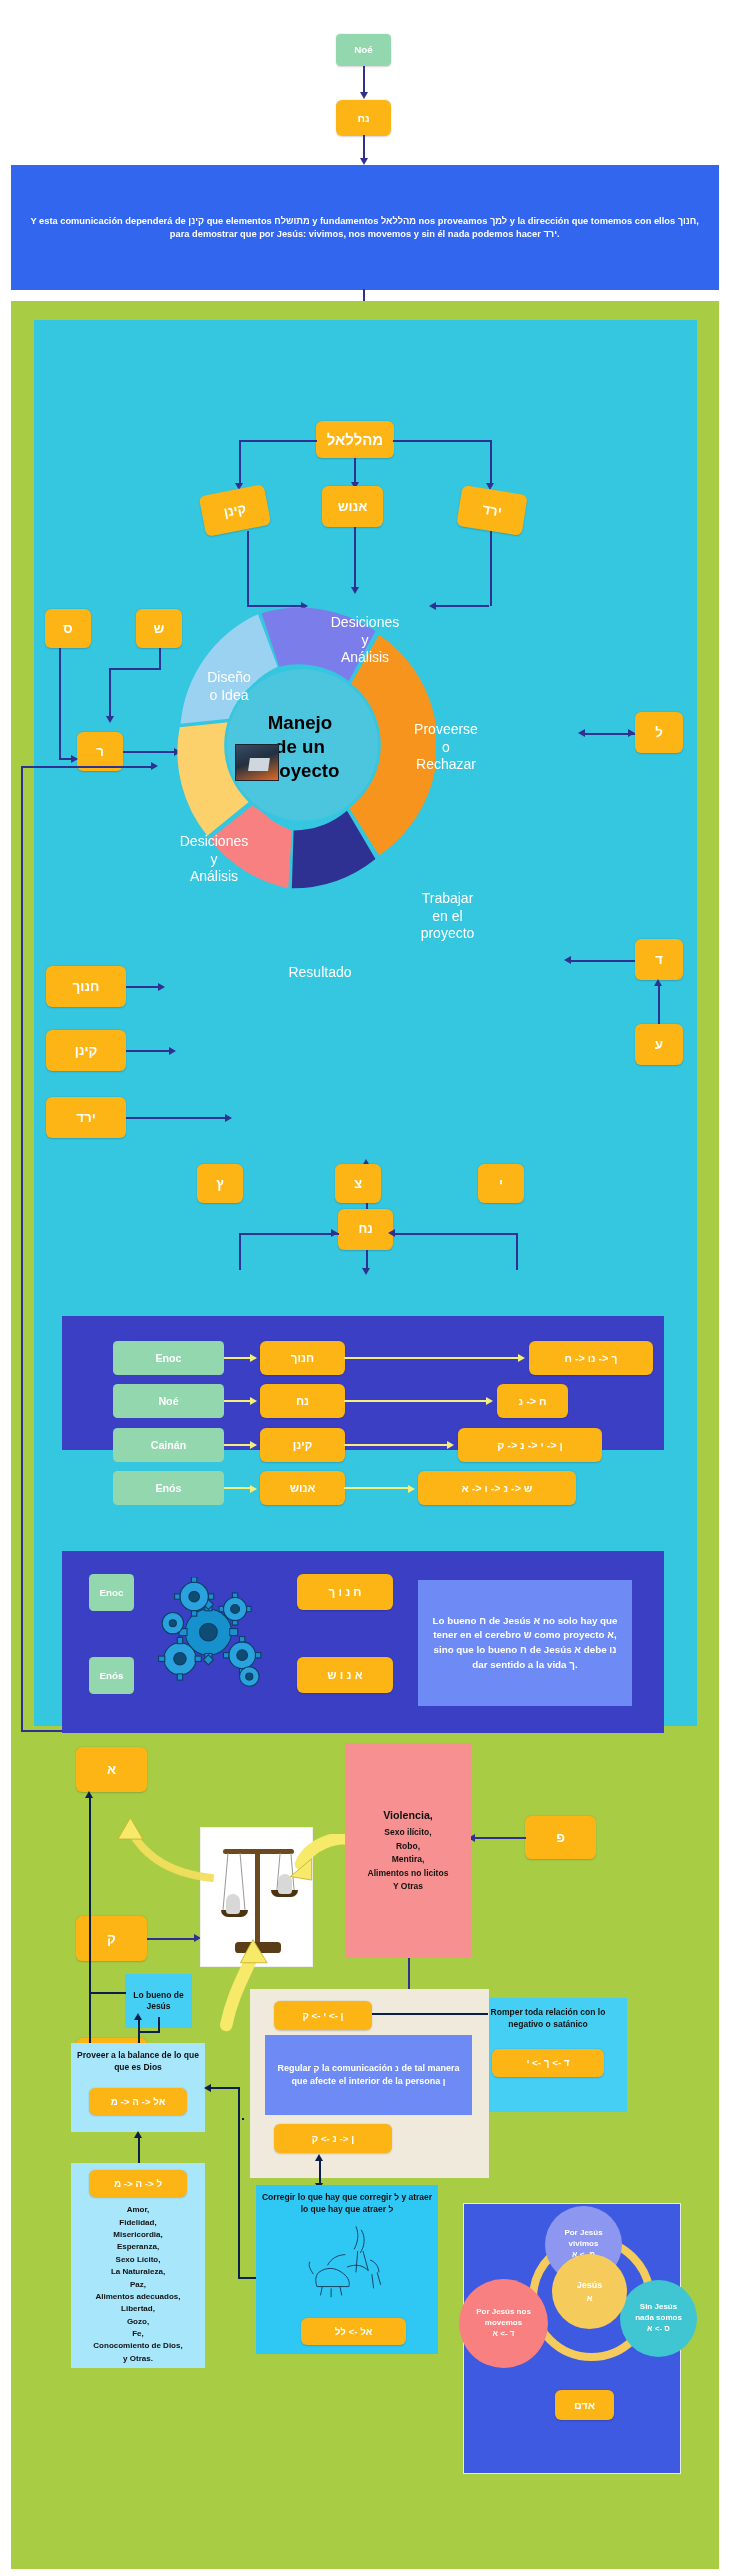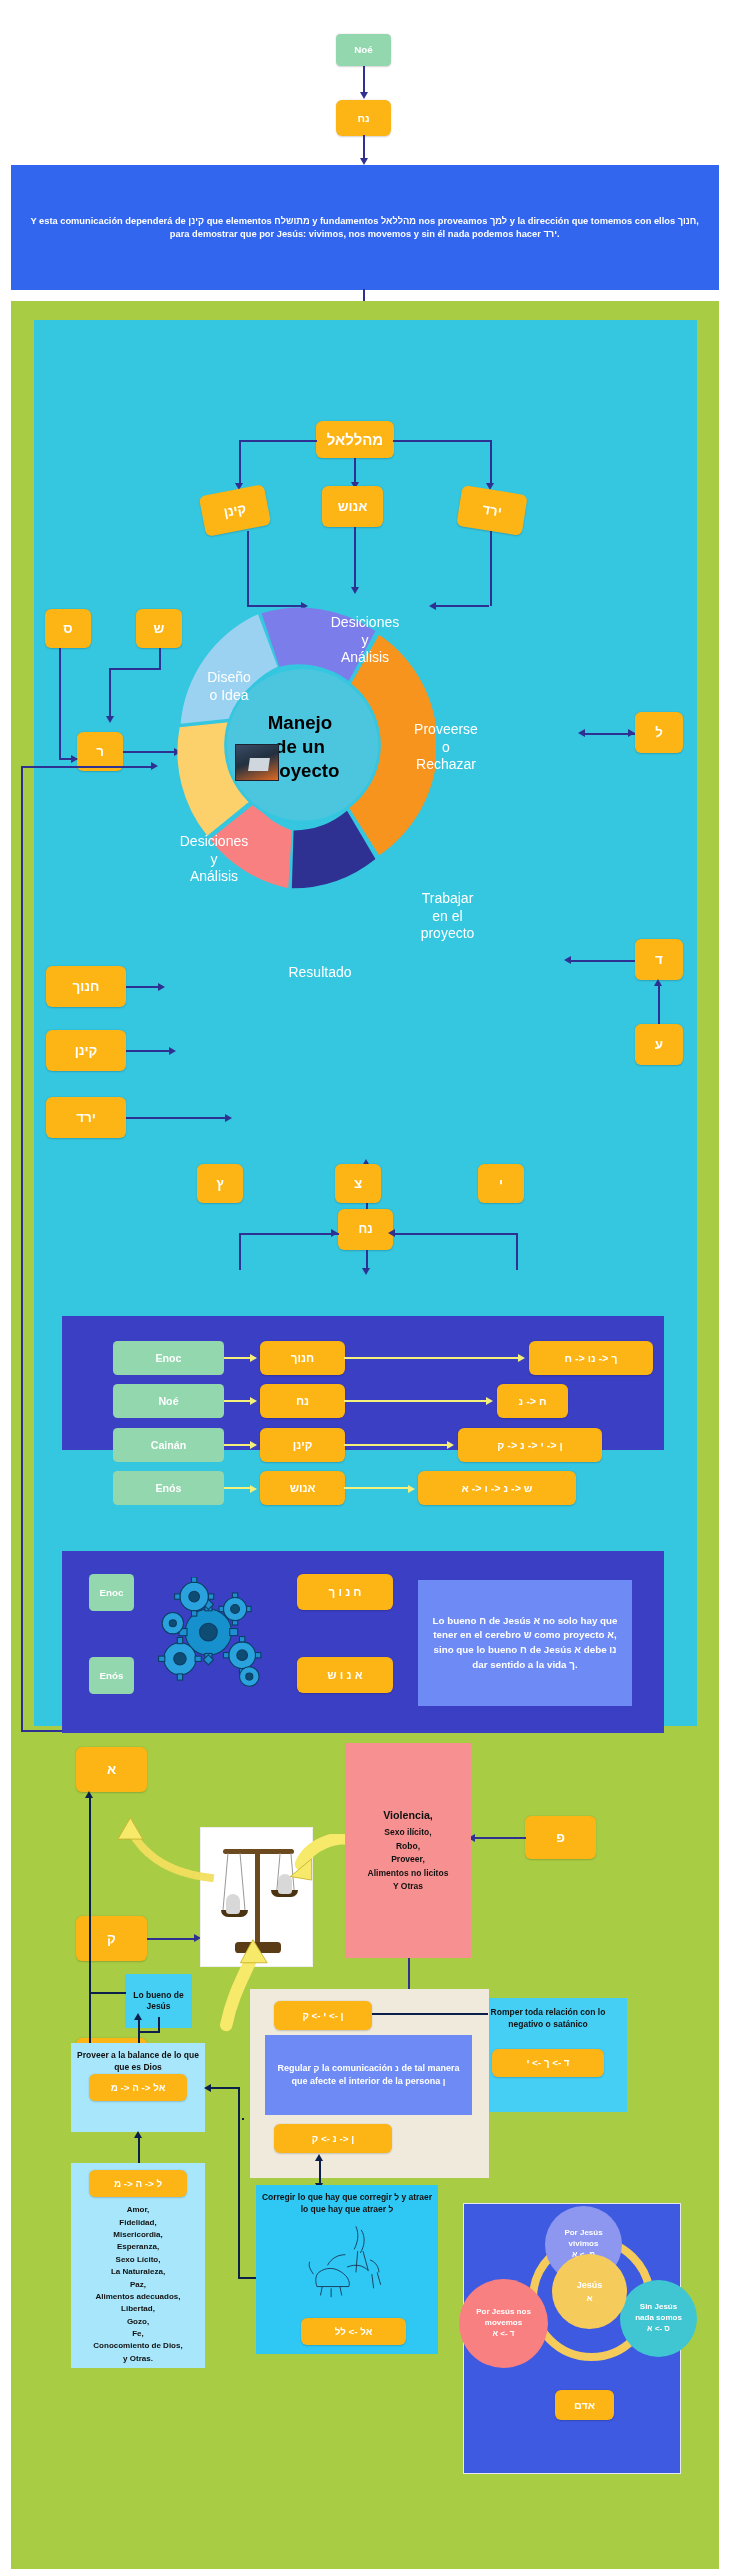--- a/index.html
+++ b/index.html
@@ -593,21 +593,21 @@
 </svg>
 <svg class="abs yarrow" style="left:402px;top:2029px;width:98px;height:80px;" viewBox="0 0 110 90" width="98" height="80">
   <path d="M100 78 C 70 76, 40 60, 22 30" stroke="#F0B92E" stroke-width="13" fill="none" stroke-linecap="round"></path>
   <polygon points="10,8 34,26 16,36" fill="#F0B92E" stroke="#C08E12" stroke-width="1"></polygon>
 </svg>
 
 <div class="abs" id="violencia">
   <div class="big">Violencia,</div>
   <div style="white-space:pre-line;">Sexo ilícito,
 Robo,
-Proveer,
+Mentira,
 Alimentos no licitos
 Y Otras</div>
 </div>
 <div class="ln lnv" style="left:408px;top:1958px;height:100px;"></div>
 <div class="arrowdown" style="left:404px;top:2056px;"></div>
 
 <div class="abs" id="negbox">
   <span style="white-space:pre-line;">Lo negativo
 o satánico</span>
 </div>
@@ -629,21 +629,21 @@
 <div class="arrowup-d" style="left:85px;top:1791px;"></div>
 <div class="ln lnd" style="left:89px;top:1798px;width:1.8px;height:196px;"></div>
 
 <div class="ln lnd" style="left:138px;top:2017px;width:1.8px;height:27px;"></div>
 <div class="ln lnd" style="left:138px;top:2031px;width:19.6px;height:1.8px;"></div>
 <div class="ln lnd" style="left:158px;top:2017px;width:1.8px;height:16px;"></div>
 <div class="arrowup-d" style="left:134px;top:2013px;"></div>
 
 <div class="abs" id="proveer">
   <div class="ttl">Proveer a la balance de lo que que es Dios</div>
-  <div class="ybox" style="width:98px;height:27px;font-size:9.8px;margin-top:1px;">
+  <div class="ybox" style="width:98px;height:27px;font-size:9.8px;margin-top:15px;">
     <span>אל &lt;- ה &lt;- מ</span>
   </div>
 </div>
 <div class="ln lnd" style="left:138px;top:2135px;width:1.8px;height:28.5px;"></div>
 <div class="arrowup-d" style="left:134px;top:2131px;"></div>
 
 <div class="abs" id="amorbox">
   <div class="ybox" style="width:98px;height:27px;font-size:9.8px;">
     <span>ל &lt;- ה &lt;- מ</span>
   </div>

